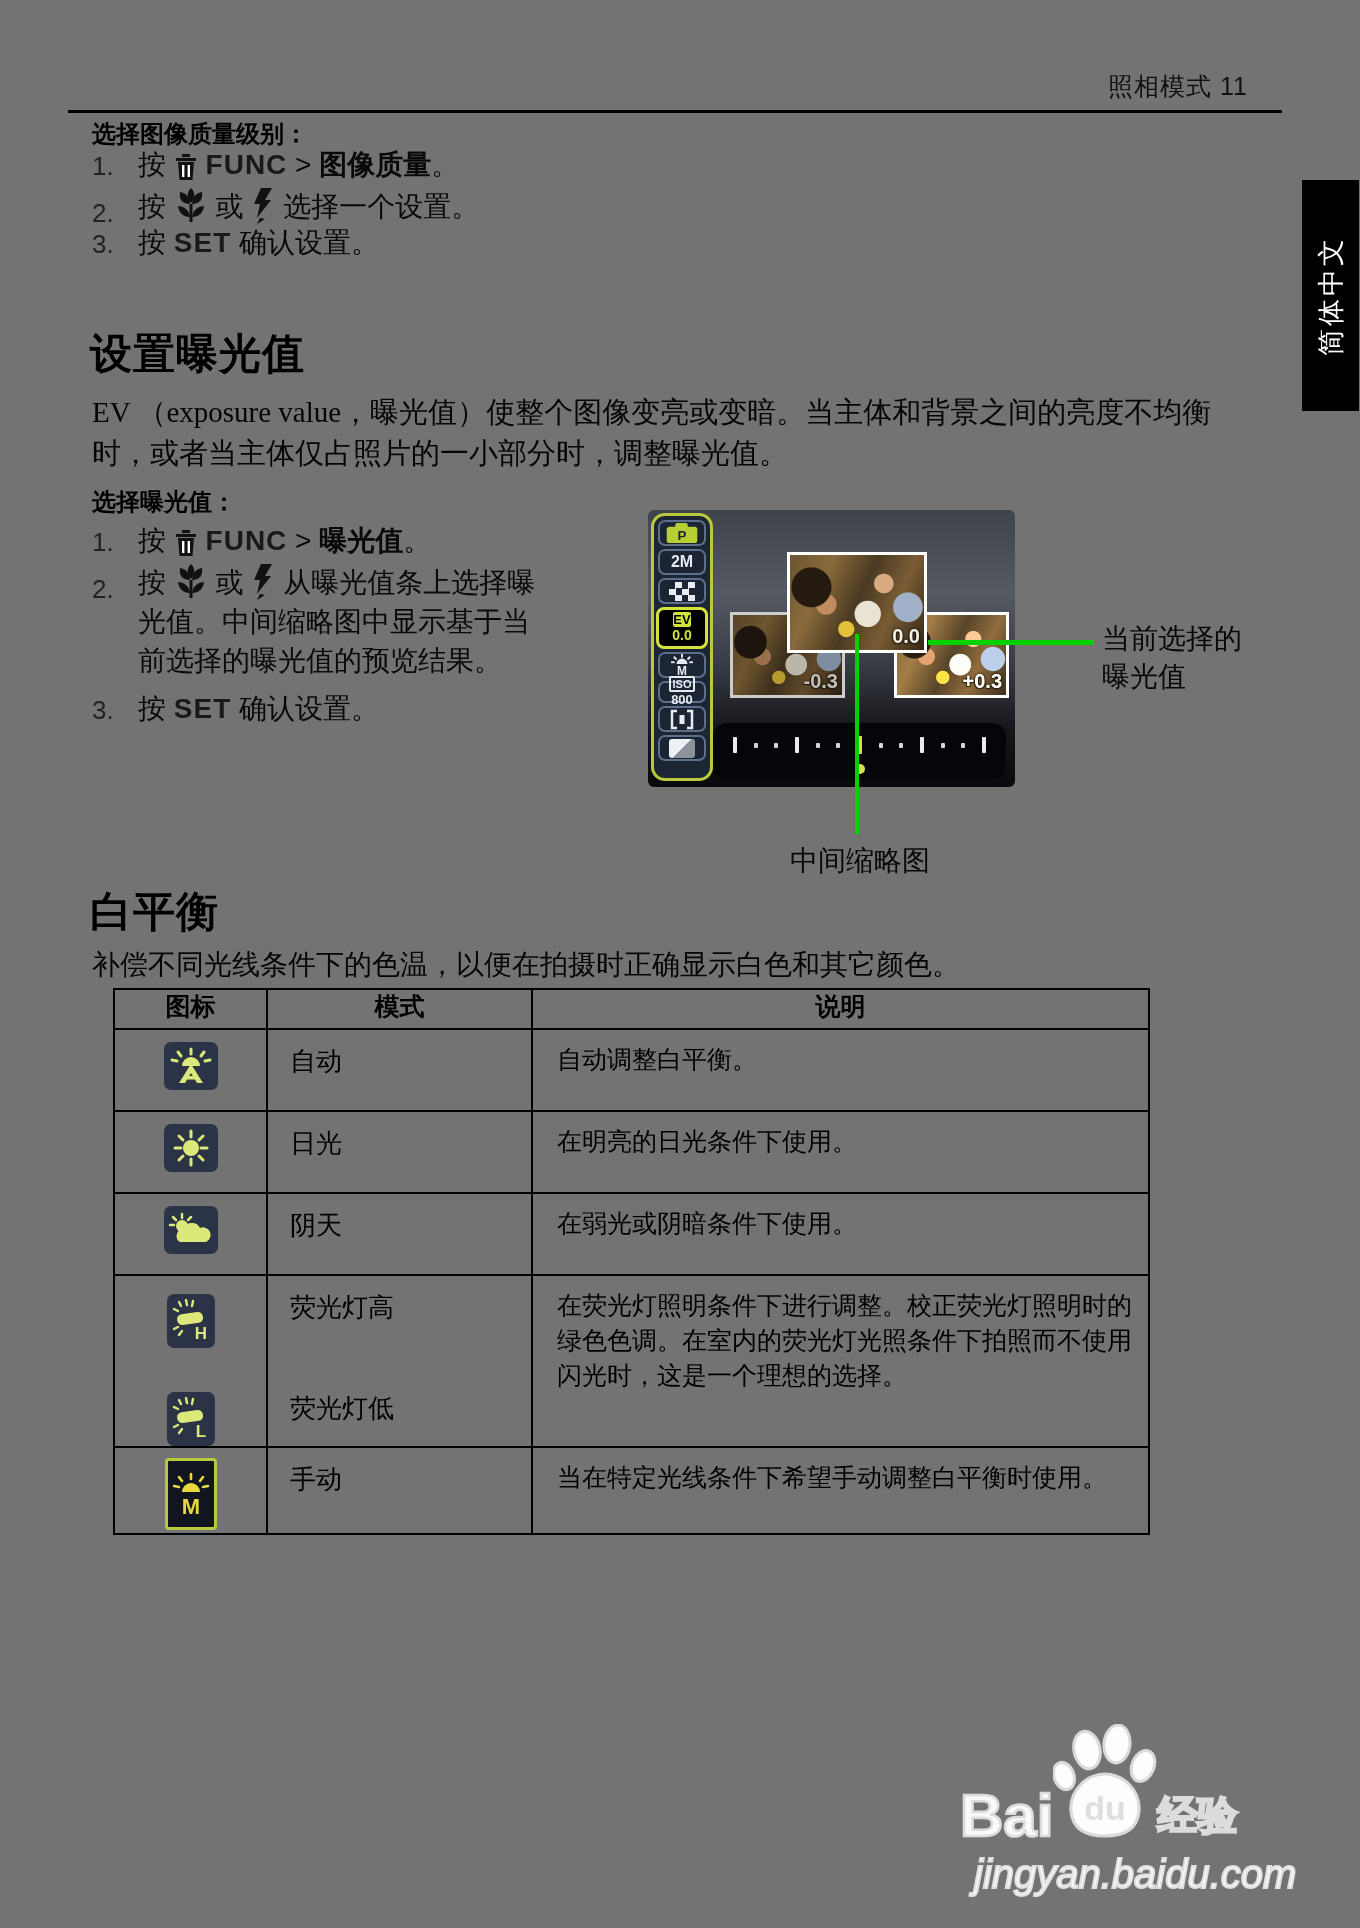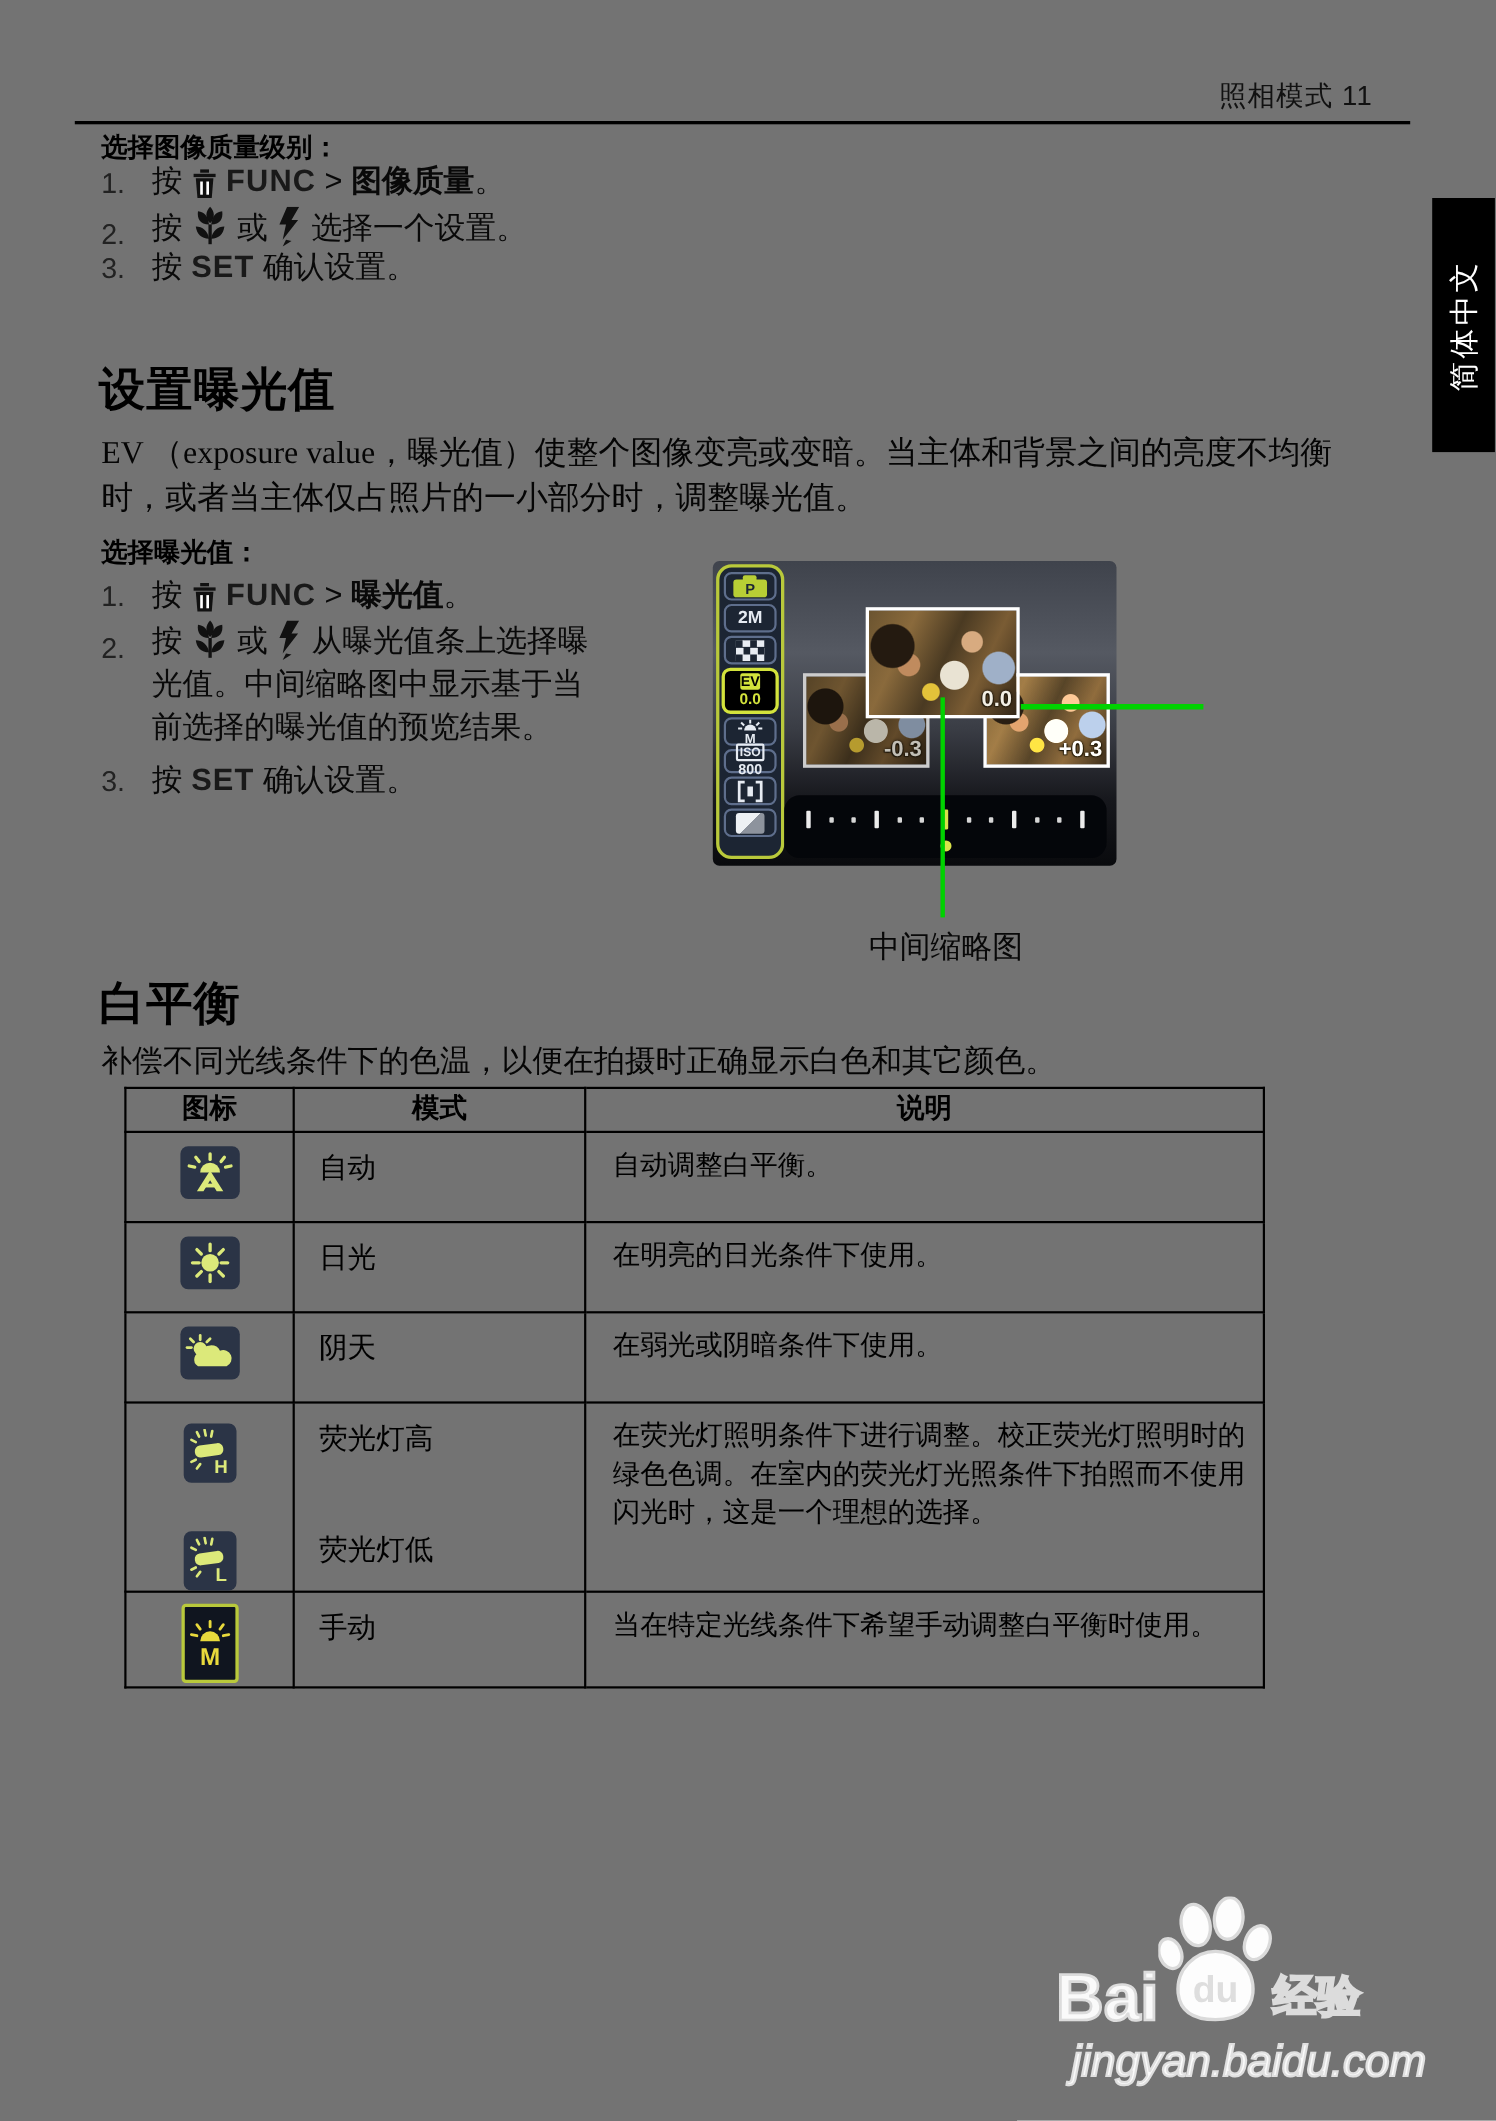--- a/index.html
+++ b/index.html
@@ -267,20 +267,24 @@
           <span class="tk"></span>
           <span class="tk"></span>
         <span class="tk tall"></span>
       </div>
       <div class="evdot"></div>
     </div>
   </div>
 
   <div class="abs gline" style="left:855px;top:634px;width:4px;height:200px;"></div>
   <div class="abs gline" style="left:928px;top:640px;width:166px;height:5px;"></div>
+  <div class="abs callout" style="left:1102px;top:620px;">
+    <div>当前选择的</div>
+    <div>曝光值</div>
+  </div>
   <div class="abs callout" style="left:770px;top:842px;width:180px;text-align:center;">中间缩略图</div>
 
   <div class="abs h-big" style="left:90px;top:884px;">白平衡</div>
   <div class="abs para" style="left:92px;top:944px;width:1180px;font-size:28px;">补偿不同光线条件下的色温，以便在拍摄时正确显示白色和其它颜色。</div>
 
   <table class="wb abs" style="left:113px;top:988px;">
     <colgroup>
         <col style="width:153px">
         <col style="width:265px">
         <col style="width:617px">

